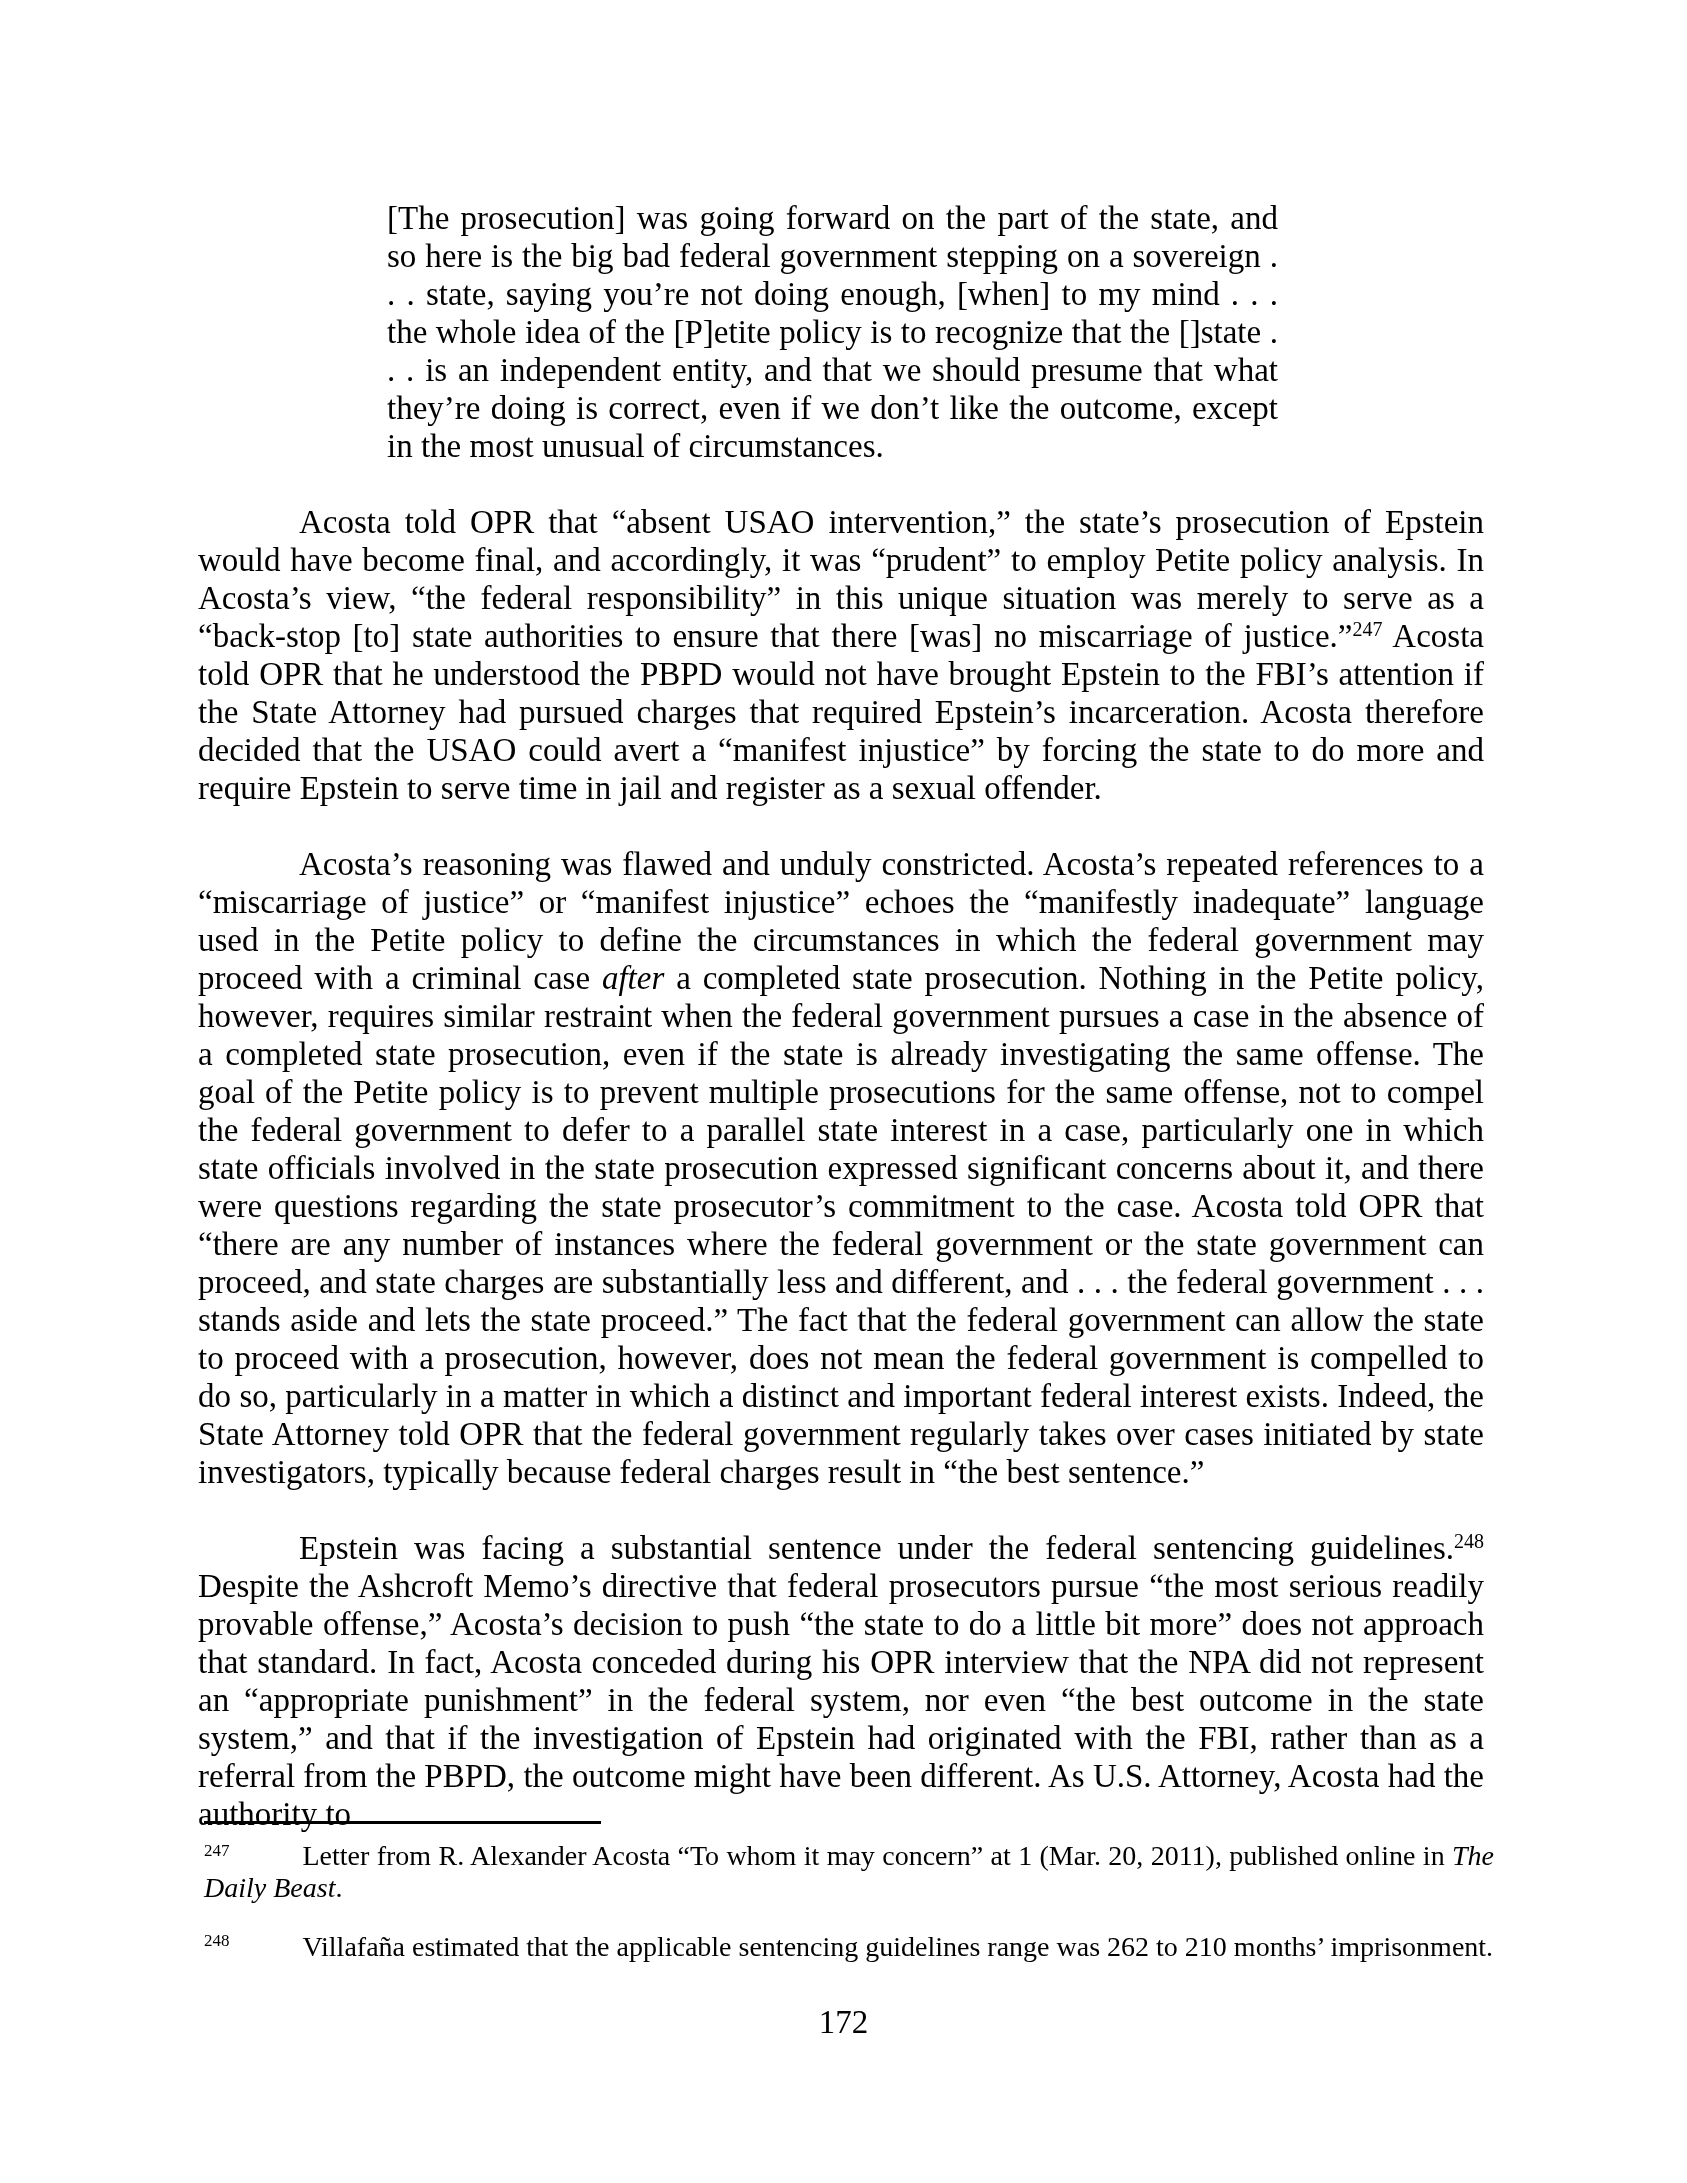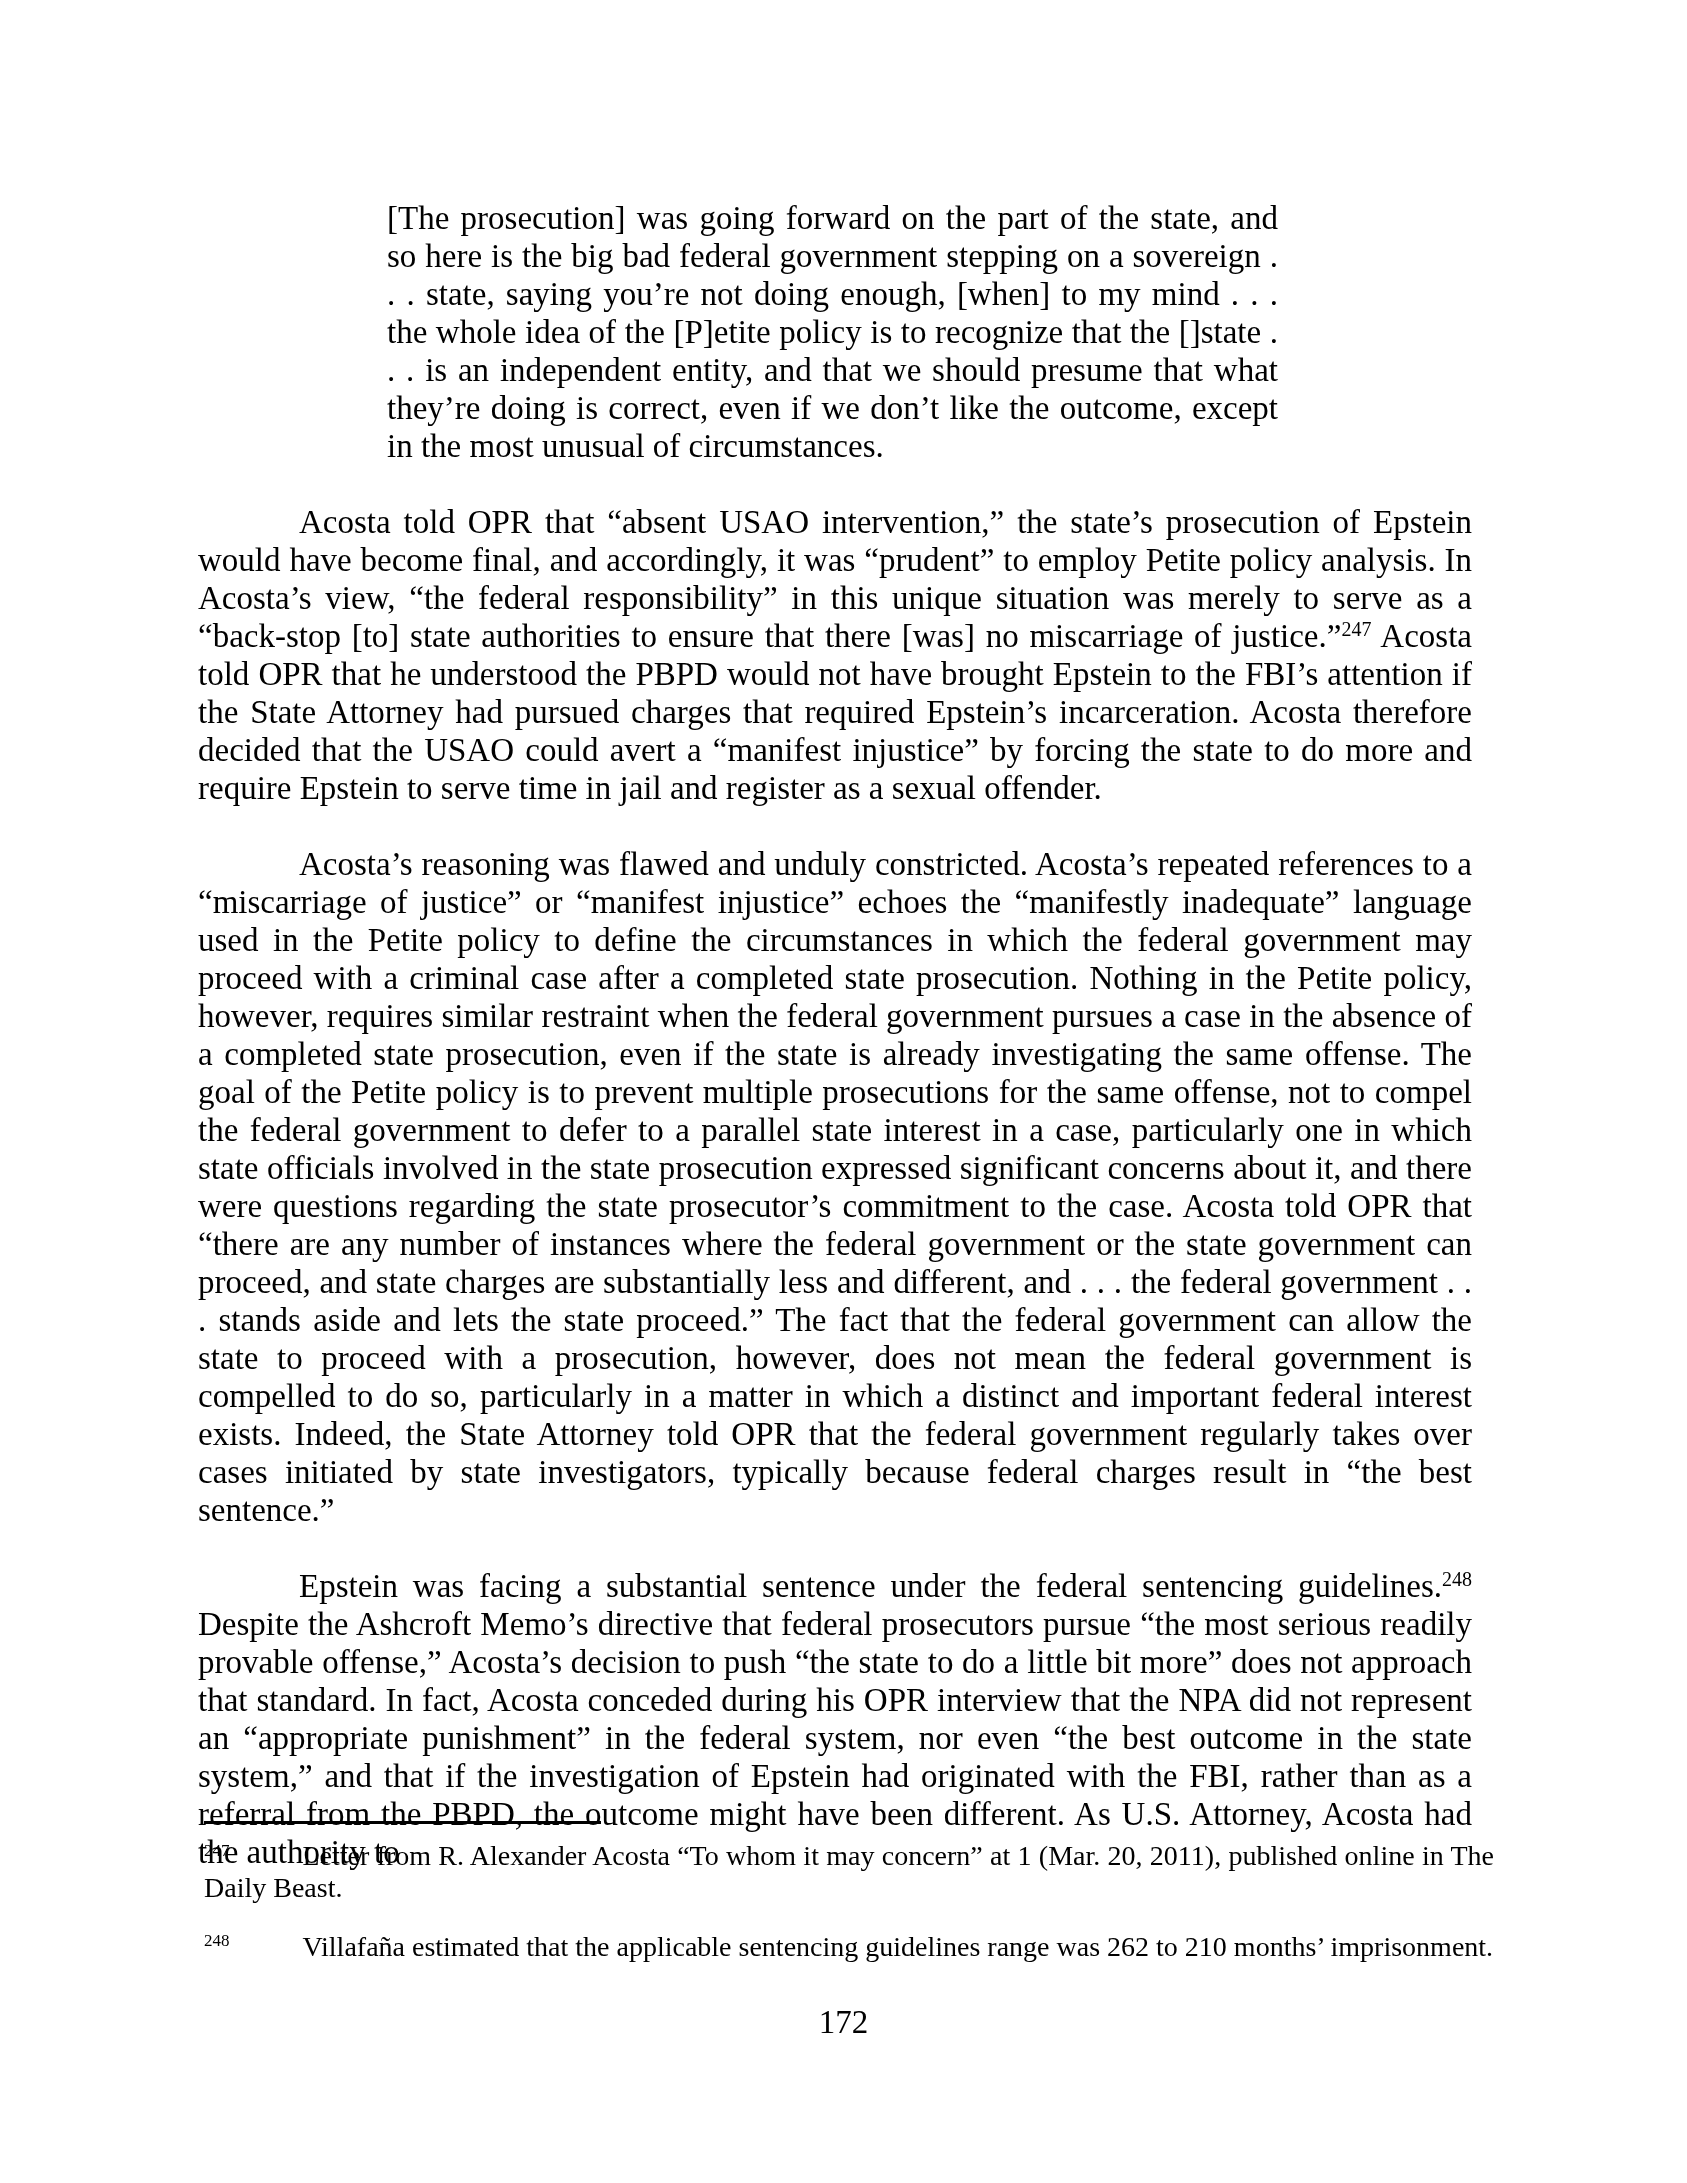--- a/index.html
+++ b/index.html
@@ -22,33 +22,34 @@
     top: 198px;
     width: 1290px;
   }
   .quote {
     margin: 0.7px 210px 0 189px;
     font-size: 33px;
     line-height: 38px;
     text-align: justify;
   }
   .body-para {
-    margin: 38px 16px 0 0;
+    margin: 38px 4px 0 0;
     font-size: 33px;
     line-height: 38px;
     text-align: justify;
     text-indent: 101px;
   }
   .sup {
     font-size: 20px;
     position: relative;
     top: -0.55em;
     line-height: 0;
   }
   .it {
+    font-style: italic;
   }
   .footnote-area {
     position: absolute;
     left: 204px;
     top: 1821px;
     width: 1290px;
   }
   .fn-sep {
     width: 397px;
     height: 0;

